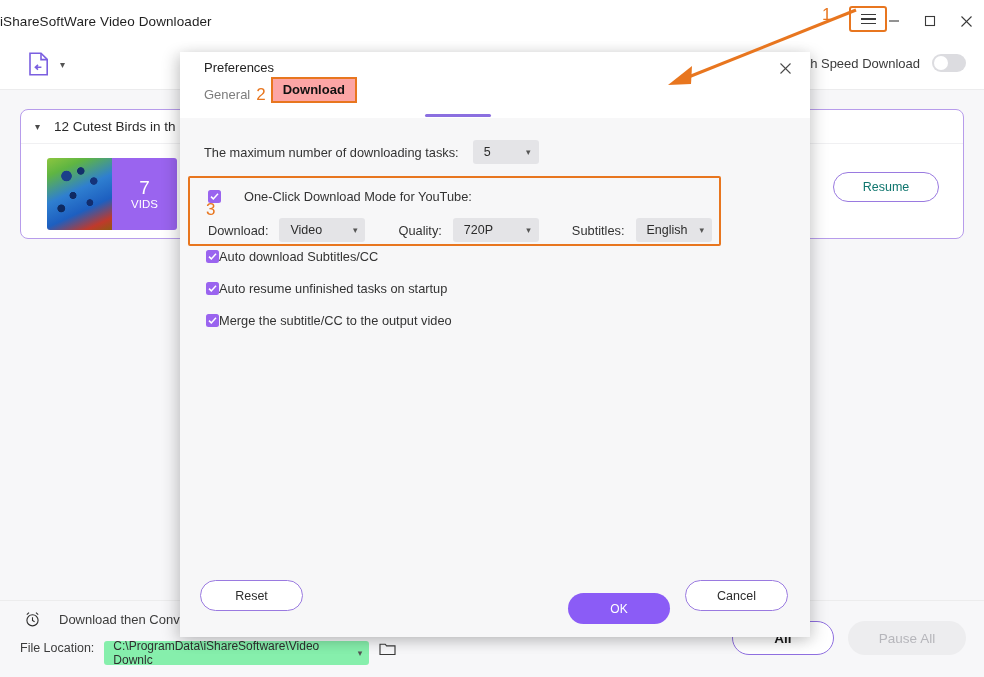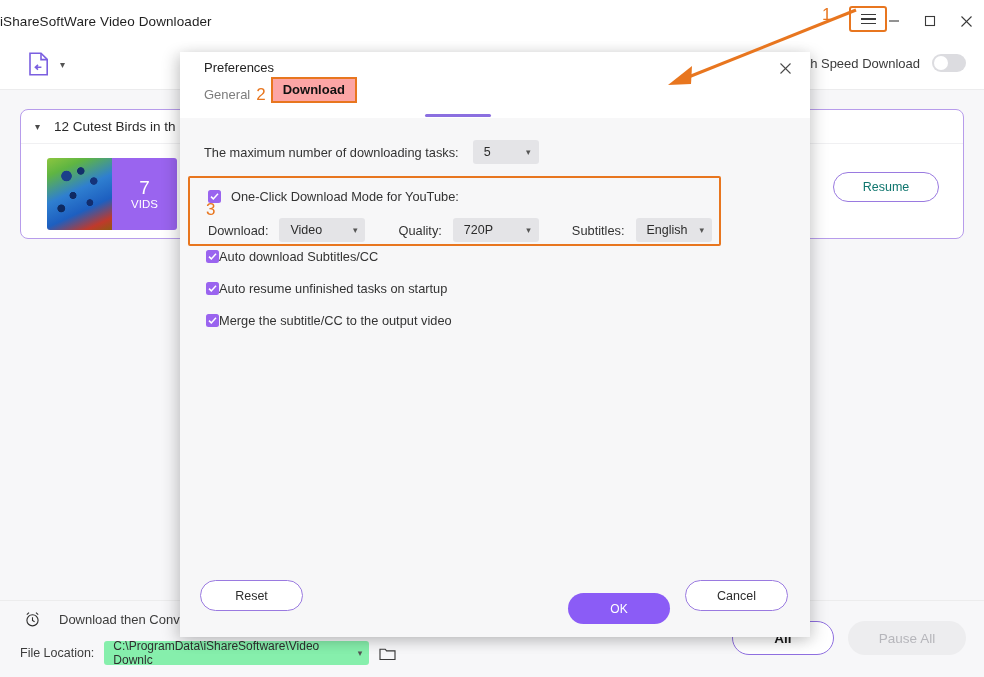--- a/index.html
+++ b/index.html
@@ -120,21 +120,21 @@
     display: flex; align-items: center; justify-content: center;
     font-size: 12.5px; color: #0f766e;
   }
 
   .statusbar {
     position: absolute; left: 0; top: 600px; width: 984px; height: 77px;
     background: #f7f7f9; border-top: 1px solid #ececed;
   }
   .dtc { position: absolute; left: 24px; top: 10px; display: flex; align-items: center; gap: 18px; }
   .dtc-label { font-size: 13px; color: #3c3c3c; }
-  .floc { position: absolute; left: 20px; top: 40px; display: flex; align-items: center; gap: 10px; }
+  .floc { position: absolute; left: 20px; top: 40px; display: flex; align-items: flex-start; gap: 10px; }
   .floc-label { font-size: 12.5px; color: #3c3c3c; }
   .floc-box {
     width: 265px; height: 24px; background: #86efac; border-radius: 3px;
     display: flex; align-items: center; justify-content: space-between;
     padding: 0 7px 0 9px; font-size: 12px; color: #2f2f2f;
   }
   .folder-ico { color: #3a3a3a; }
   .sb-btns { position: absolute; right: 18px; top: 20px; display: flex; gap: 14px; }
   .btn-pill {
     height: 34px; border-radius: 17px; display: flex; align-items: center;
@@ -182,21 +182,21 @@
     background: #e4e4e7; border-radius: 3px; height: 24px;
     display: flex; align-items: center; justify-content: space-between;
     padding: 0 8px 0 11px; font-size: 12.5px; color: #2c2c2c;
   }
   .sel .ar { font-size: 9px; color: #555; margin-left: 12px; }
 
   .oneclick-box {
     position: absolute; left: 8px; top: 58px; width: 533px; height: 70px;
     border: 2px solid #e8761f; border-radius: 2px;
   }
-  .oc-row1 { position: absolute; left: 18px; top: 11px; display: flex; align-items: center; gap: 10px; }
+  .oc-row1 { position: absolute; left: 18px; top: 11px; display: flex; align-items: center; gap: 23px; }
   .oc-row2 { position: absolute; left: 18px; top: 40px; display: flex; align-items: center; gap: 11px; }
   .num-3 { position: absolute; left: 16px; top: 22px; font-size: 17px; color: #e8761f; }
   .gap-l { margin-left: 22px; }
 
   .cb {
     width: 13px; height: 13px; border-radius: 2.5px; background: #9a64ef;
     display: flex; align-items: center; justify-content: center;
     flex: 0 0 auto;
   }
   .cb svg { display: block; }

